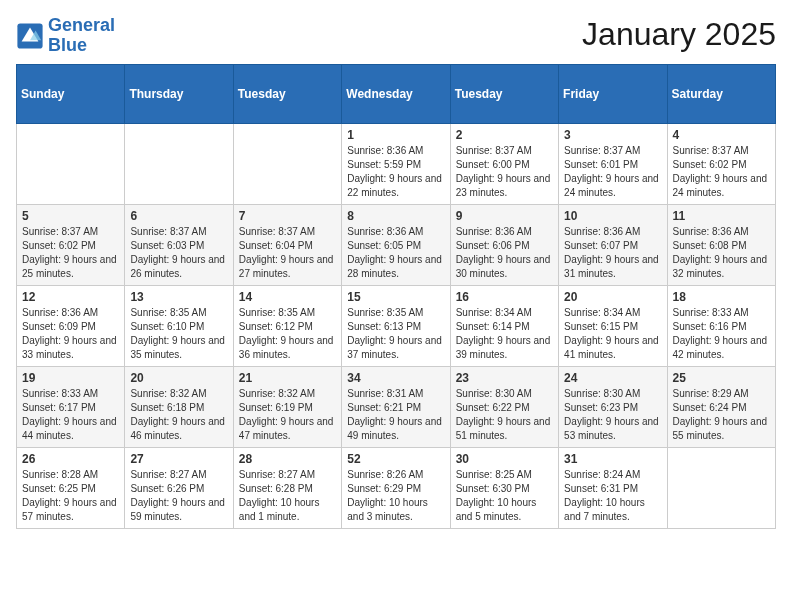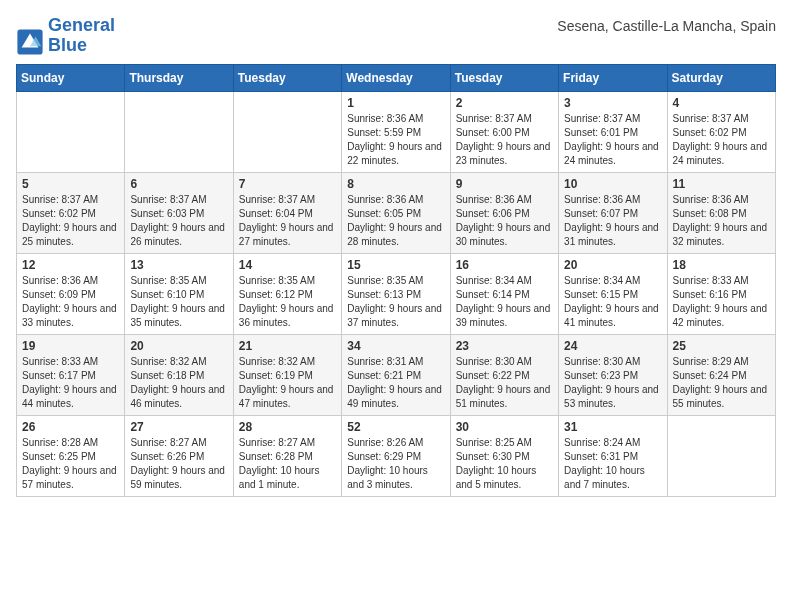--- a/index.html
+++ b/index.html
@@ -11,21 +11,21 @@
       padding: 16px;
     }
     .header {
       display: flex;
       justify-content: space-between;
       align-items: flex-start;
       margin-bottom: 8px;
     }
     .logo {
       display: flex;
-      align-items: flex-end;
+      align-items: center;
       gap: 4px;
     }
     .logo-text {
       font-size: 18px;
       font-weight: bold;
       color: #1a1a1a;
       line-height: 1.1;
     }
     .logo-text span {
       color: #2a6db5;
@@ -50,21 +50,21 @@
     .calendar {
       width: 100%;
       border-collapse: collapse;
       border: 1px solid #ccc;
     }
     .calendar th {
       background-color: #2a6db5;
       color: #fff;
       font-size: 12px;
       font-weight: bold;
-      padding: 6px 4px;
+      padding: 22px 4px;
       text-align: left;
       border: 1px solid #1a5a9a;
     }
     .calendar td {
       vertical-align: top;
       border: 1px solid #ccc;
       padding: 4px 5px;
       width: 108px;
       min-height: 80px;
       font-size: 10.5px;
@@ -97,21 +97,21 @@
       <rect x="2" y="2" width="36" height="36" rx="4" fill="#2a6db5"></rect>
       <polygon points="20,8 32,28 8,28" fill="white"></polygon>
       <polygon points="28,12 36,26 20,26" fill="#87CEEB" opacity="0.7"></polygon>
     </svg>
     <div class="logo-text">
       <div><span>General</span></div>
       <div><span>Blue</span></div>
     </div>
   </div>
   <div class="title-block">
-    <div class="location">Sesena, Castille-La Mancha, Spain</div>
+    <div class="month-title">January 2025</div>
   </div>
 </div>
 
 <table class="calendar">
   <thead>
     <tr>
     <th>Sunday</th>
         <th>Thursday</th>
         <th>Tuesday</th>
         <th>Wednesday</th>

